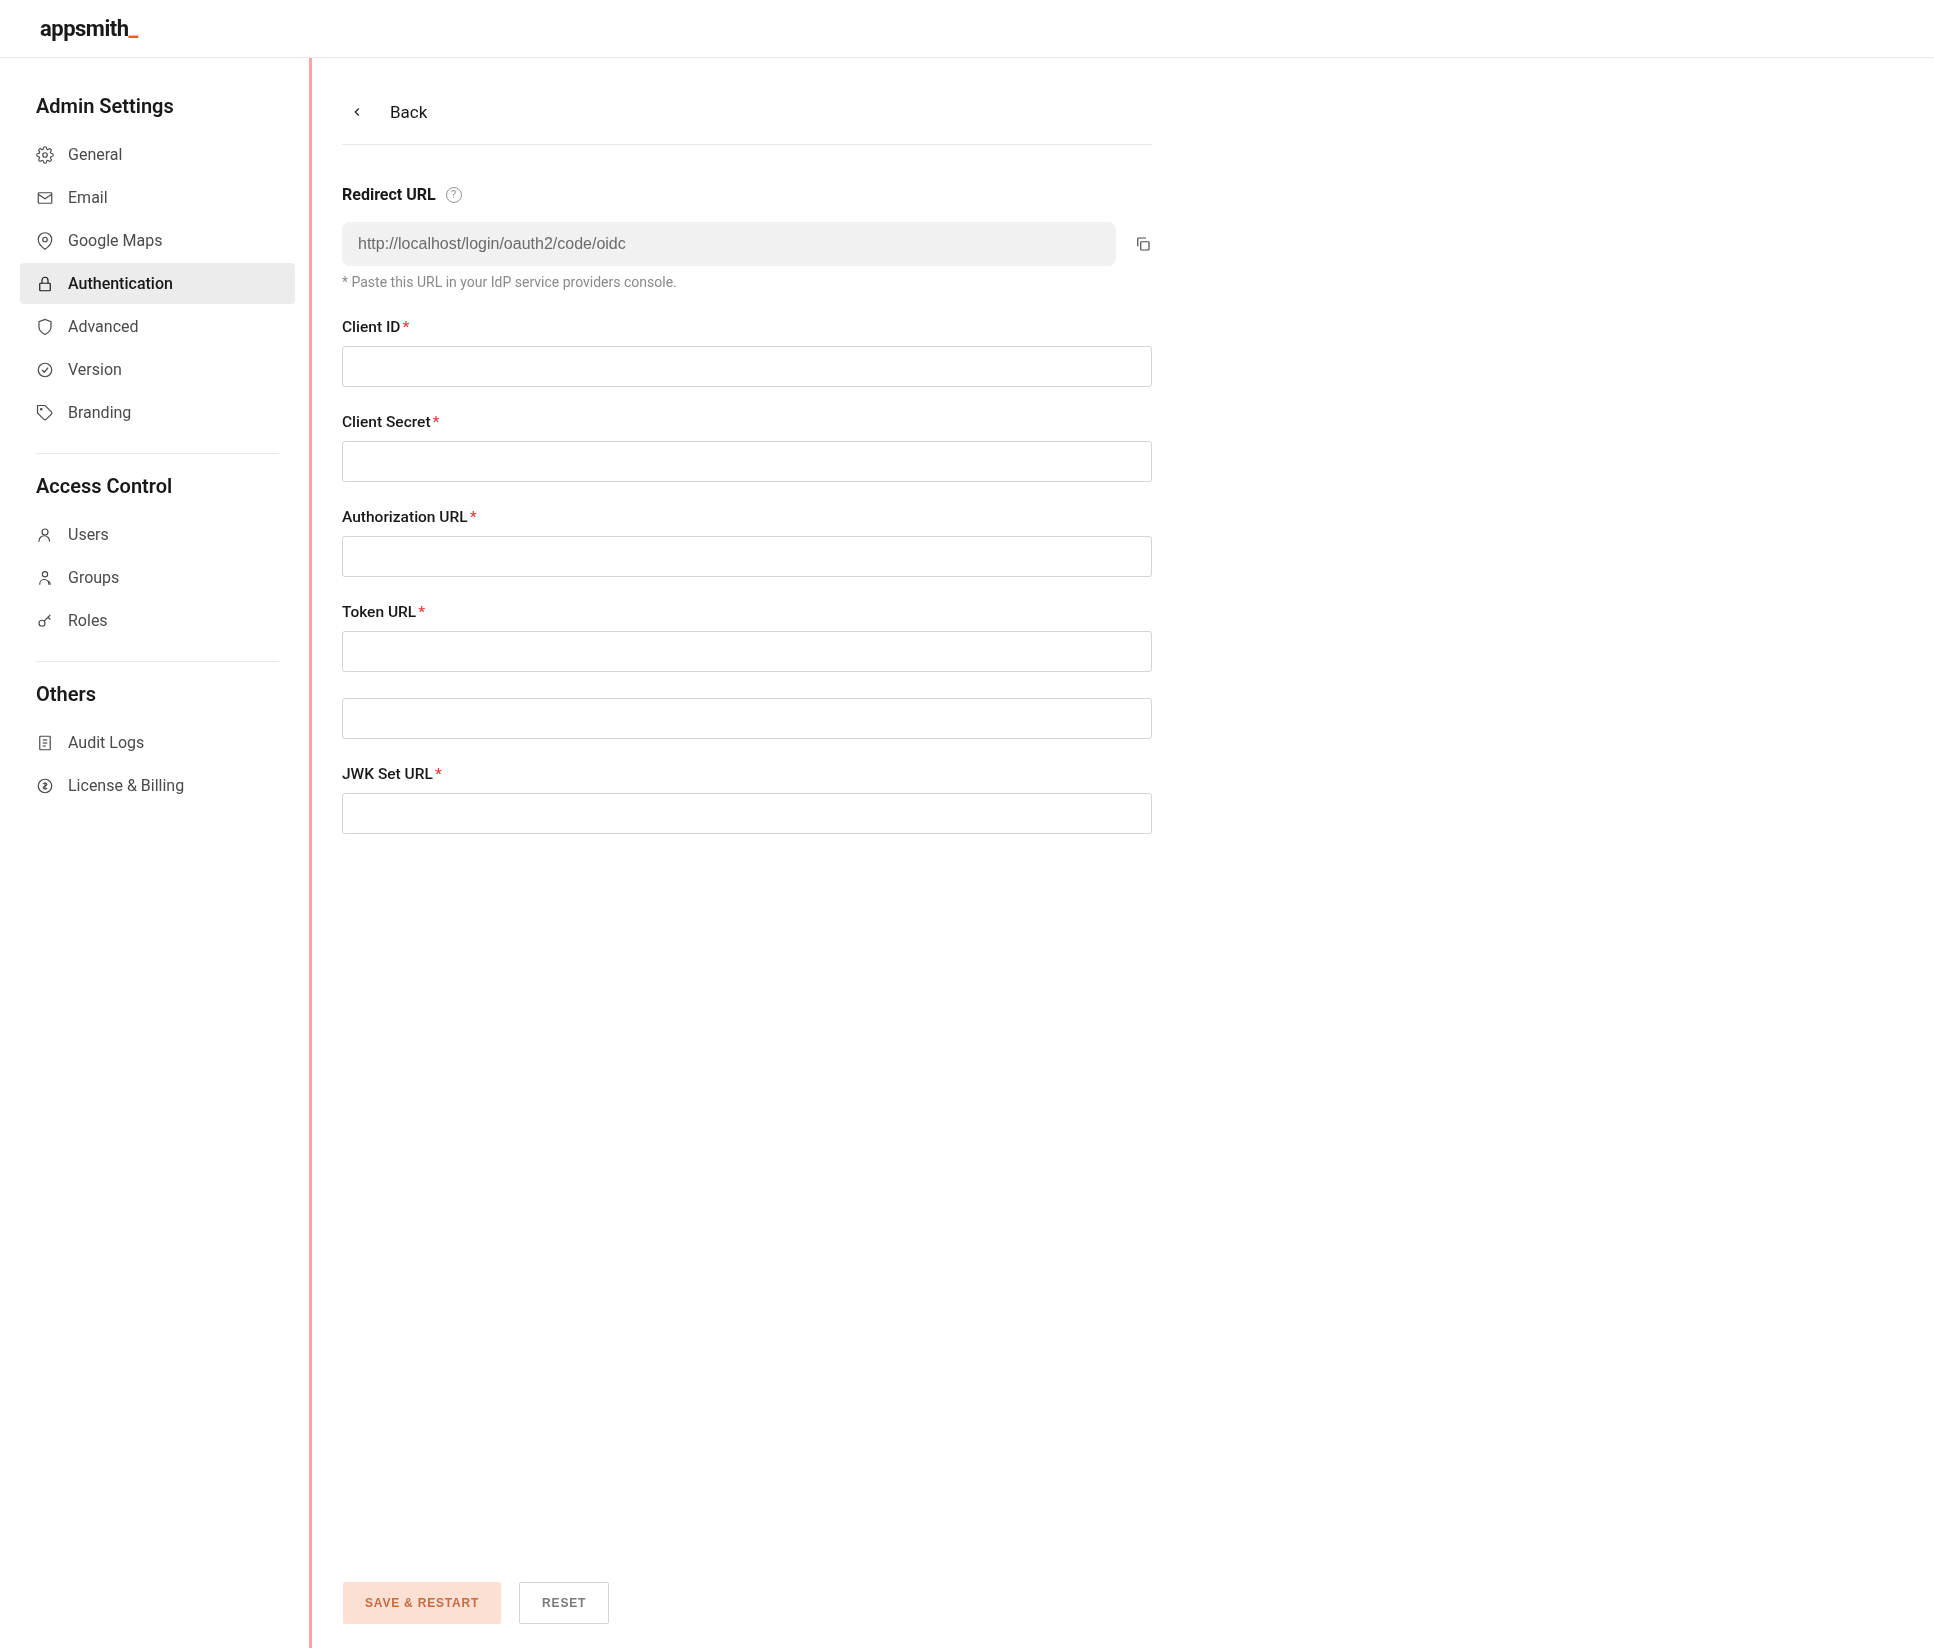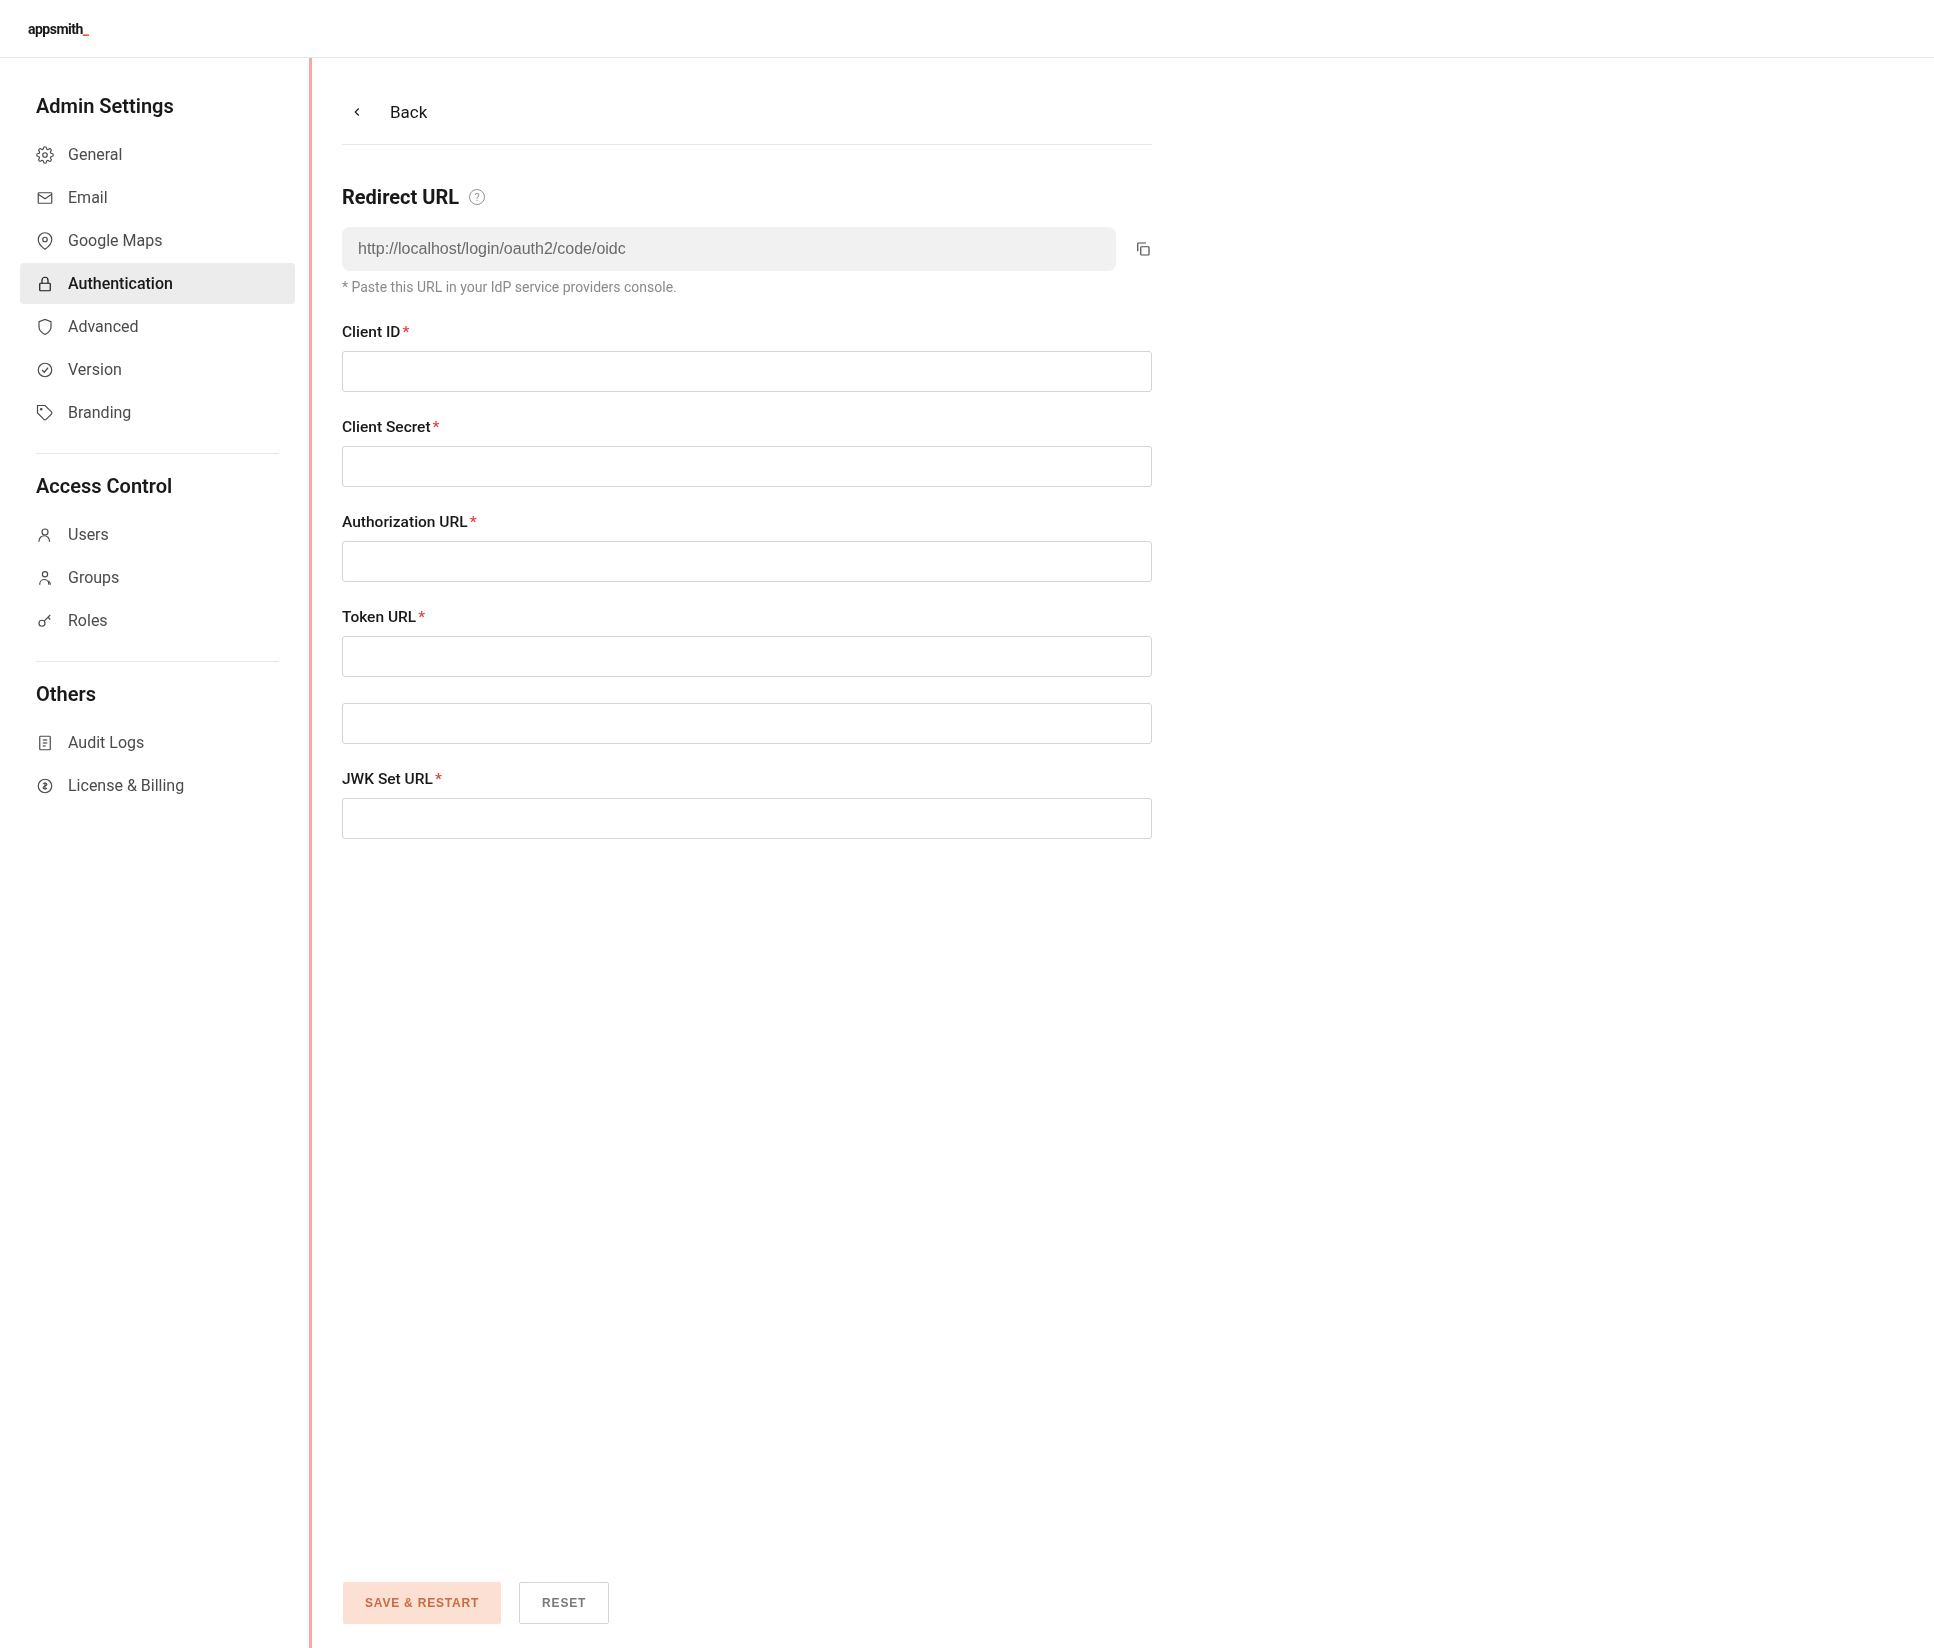--- a/index.html
+++ b/index.html
@@ -14,24 +14,25 @@
       font-size: 15px;
     }
     .header {
       height: 58px;
       display: flex;
       align-items: center;
       padding: 0 28px;
       border-bottom: 1px solid #e8e8e8;
     }
     .logo {
-      font-size: 14px;
+      font-size: 22px;
       font-weight: 700;
       letter-spacing: -0.5px;
       color: #191919;
+      margin-left: 12px;
     }
     .logo-underscore {
       color: #f15a22;
       font-weight: 700;
     }
     .layout {
       display: flex;
       min-height: calc(100vh - 58px);
     }
     .sidebar {
@@ -113,21 +114,21 @@
       background: #e8e8e8;
     }
     .section-title-row {
       display: flex;
       align-items: center;
       gap: 10px;
       margin-top: 40px;
       margin-bottom: 18px;
     }
     .section-title {
-      font-size: 20px;
+      font-size: 16px;
       font-weight: 700;
       color: #191919;
     }
     .help-icon {
       width: 16px;
       height: 16px;
       border: 1.5px solid #939393;
       border-radius: 50%;
       display: flex;
       align-items: center;

